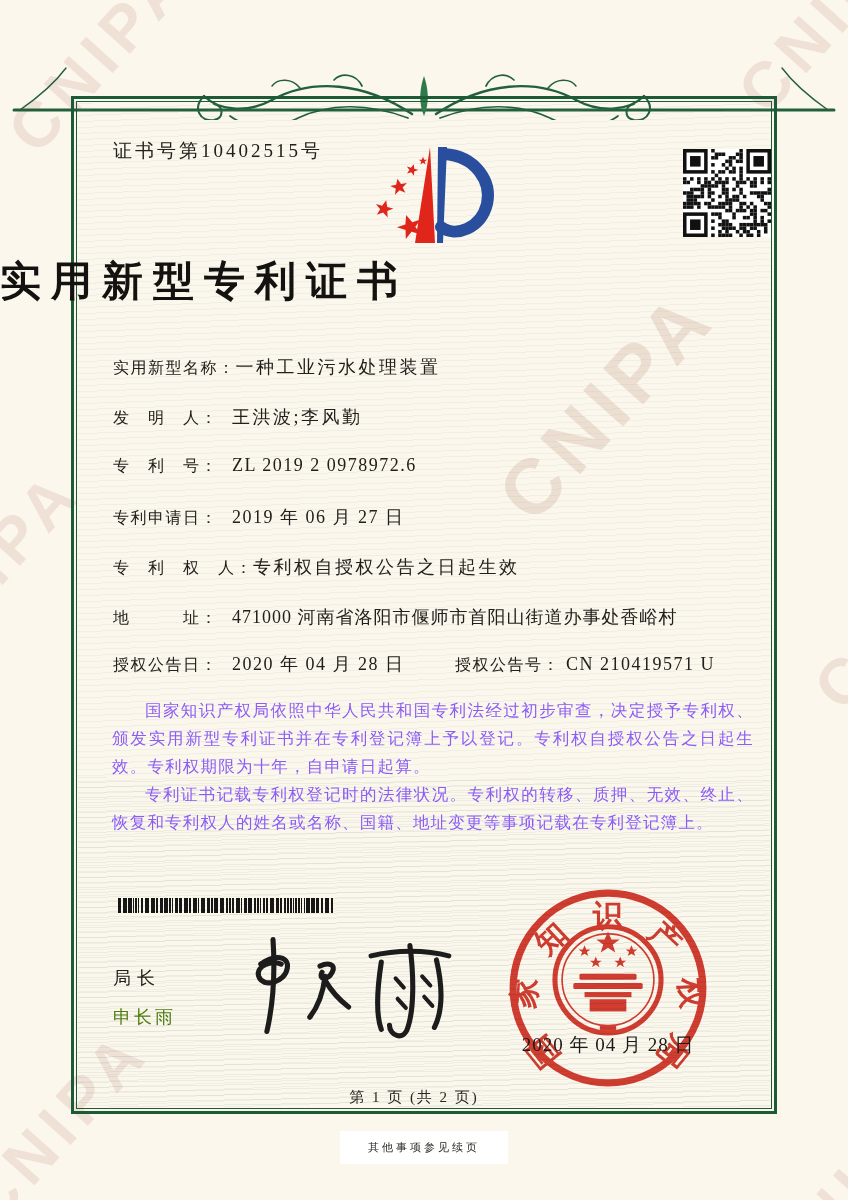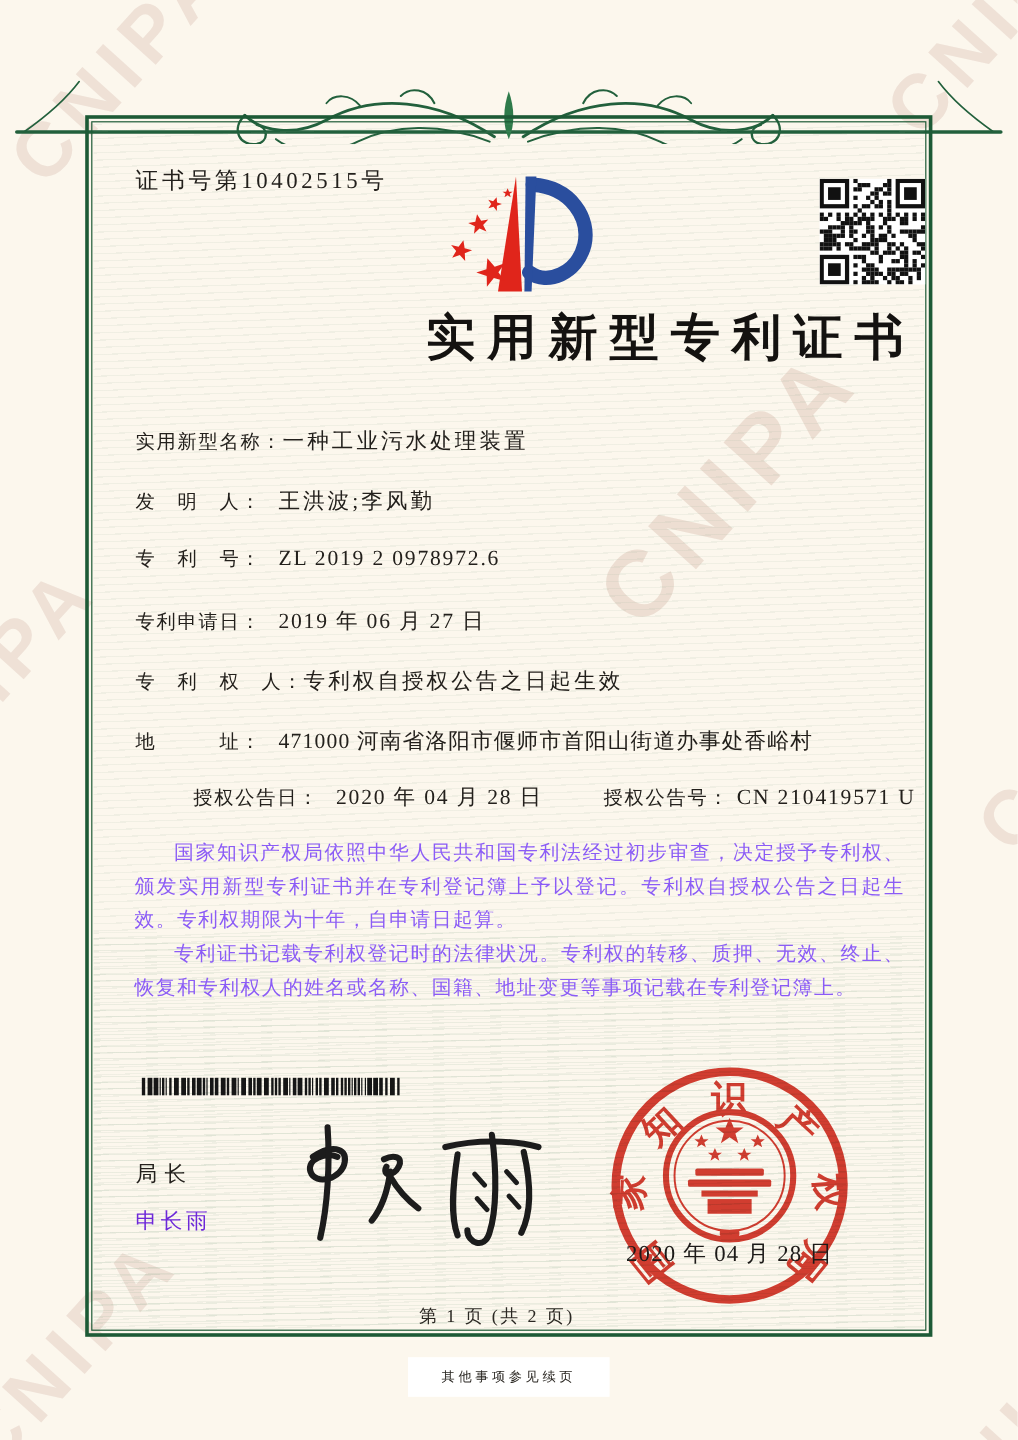--- a/index.html
+++ b/index.html
@@ -48,37 +48,37 @@
 
   
   .cert-no{
     position:absolute;left:113px;top:138px;
     font-size:19px;letter-spacing:3px;color:#23201c;
   }
   .logo{position:absolute;left:346px;top:140px;width:156px;height:110px;}
   .qr{position:absolute;left:683px;top:149px;width:88px;height:88px;background:#fff;}
   .title{
     position:absolute;left:0;top:254px;width:763px;
-    text-align:right;font-size:41px;font-weight:700;
+    text-align:left;font-size:41px;font-weight:700;
     letter-spacing:10px;color:#141210;font-family:Liberation Mono, monospace;
   }
 
   
   .row{
     position:absolute;left:113px;display:flex;align-items:baseline;
     color:#23201c;white-space:nowrap;
   }
   .lbl{
     flex:0 0 119px;white-space:pre;
     font-size:16px;letter-spacing:1.5px;
   }
   .val{font-size:18px;letter-spacing:2.5px;text-align:right;}
   .val.latin{letter-spacing:1.5px;}
   .pair{display:flex;align-items:baseline;}
-  .pair.first{width:342px;margin-left:48px;}
+  .pair.first{width:342px;}
   .pair .lbl2{font-size:16px;letter-spacing:1.5px;white-space:pre;}
 
   
   .body-text{
     position:absolute;left:112px;top:697px;width:642px;
     font-size:16.5px;line-height:28px;letter-spacing:1.2px;
     color:#8b5cf6;text-align:justify;
   }
   .body-text p{margin:0;text-indent:2em;}
 
@@ -87,21 +87,21 @@
 
   
   .director-label{
     position:absolute;left:113px;top:966px;
     font-family:"Liberation Sans","DejaVu Sans",sans-serif;
     font-size:18px;letter-spacing:6px;color:#23201c;
   }
   .director-name{
     position:absolute;left:113px;top:1005px;
     font-family:"Liberation Sans","DejaVu Sans",sans-serif;
-    font-size:18px;letter-spacing:3px;color:#6d28d9;
+    font-size:18px;letter-spacing:3px;color:#4d7c0f;
   }
   .signature{position:absolute;left:226px;top:928px;width:235px;height:115px;}
 
   
   .seal{position:absolute;left:506px;top:886px;width:204px;height:204px;opacity:0.95;mix-blend-mode:multiply;}
   .seal-ch{
     font-size:30px;font-weight:700;fill:#d23428;
     font-family:"Liberation Serif","DejaVu Serif",serif;
     text-anchor:middle;
   }

